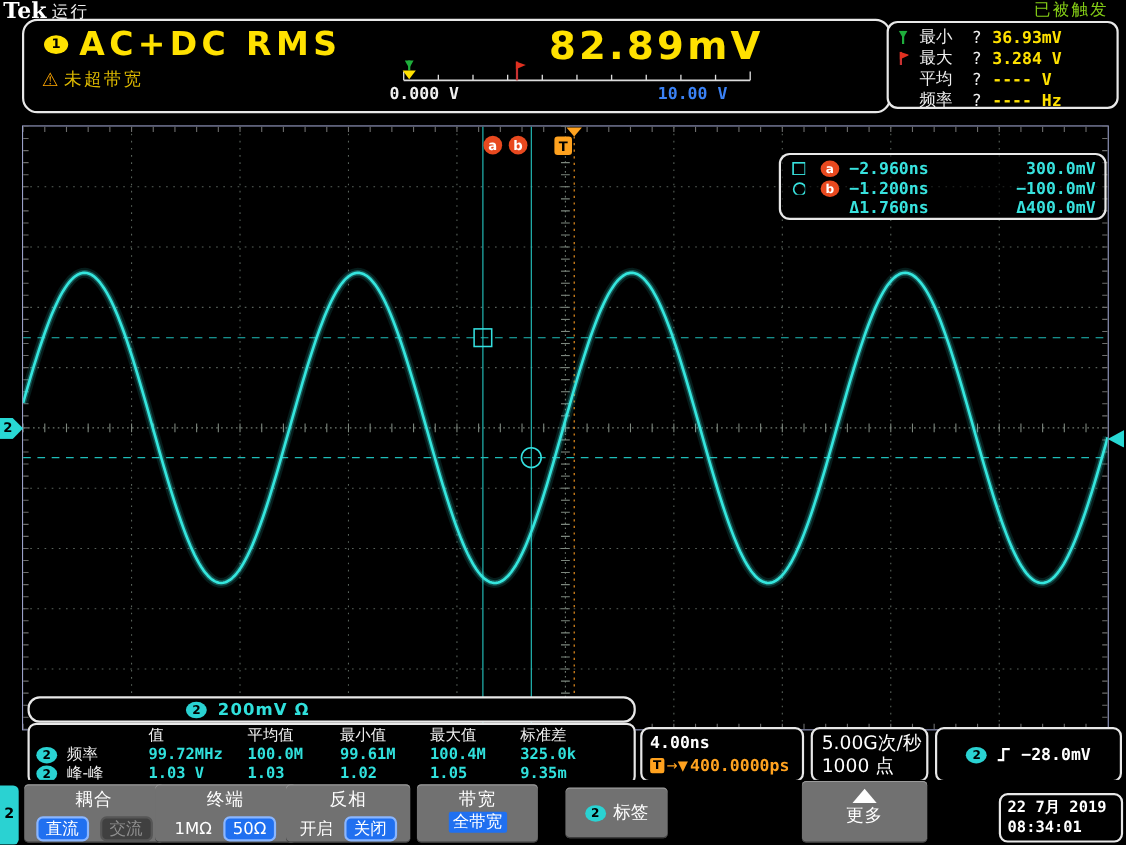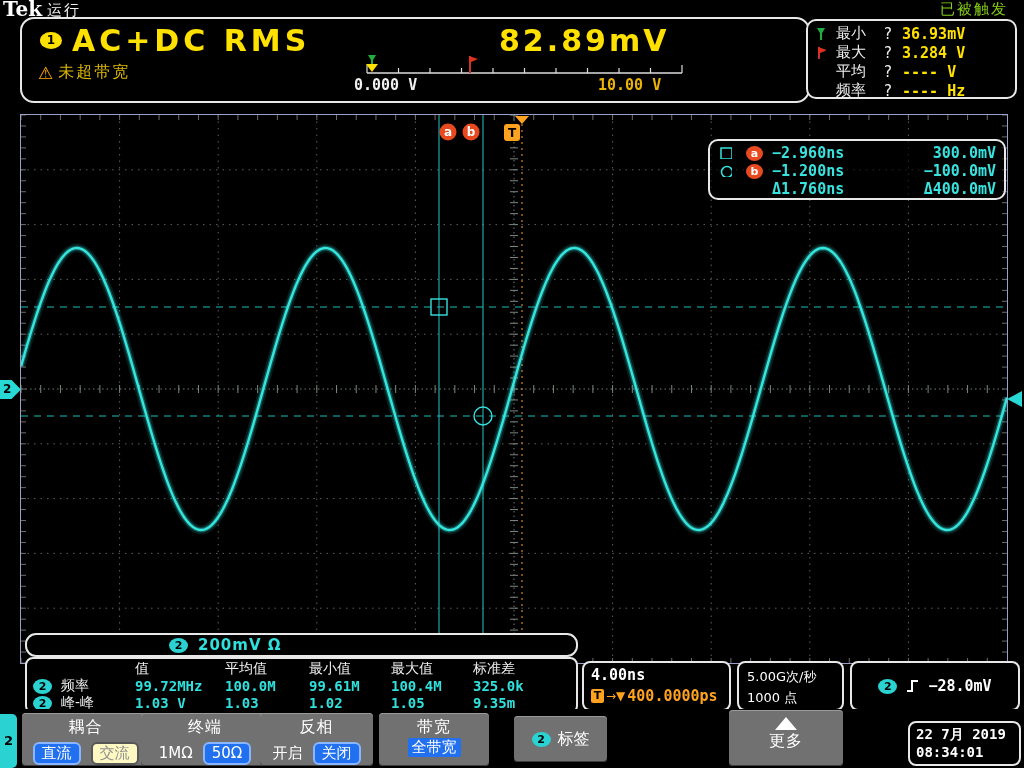--- a/index.html
+++ b/index.html
@@ -10,27 +10,27 @@
   #tek-brand{left:3px;top:-3px;font:bold 20px "DejaVu Serif",serif;color:#fff;}
   #run-status{left:47px;top:1px;font-size:15px;color:#f0f0f0;letter-spacing:2px;}
   #trig-status{right:16px;top:0px;font-size:15px;color:#84cc16;letter-spacing:2px;}
   
   #banner{left:20px;top:17px;width:786px;height:82px;border:2px solid #e8e8e8;
           border-radius:14px;background:#000;}
   .badge-yellow{display:inline-block;width:22px;height:17px;background:#ffe100;border-radius:50%;
           color:#000;font:bold 12px/17px "DejaVu Sans",sans-serif;text-align:center;}
   #meas-ch-badge{position:absolute;left:18px;top:13px;}
   #meas-label{position:absolute;left:50px;top:4px;font-weight:bold;font-size:30px;color:#ffe100;letter-spacing:4px;}
-  #meas-value{position:absolute;left:477px;top:4px;font-weight:bold;font-size:30px;color:#ffe100;letter-spacing:3px;}
+  #meas-value{position:absolute;left:477px;top:4px;font-weight:bold;font-size:35px;color:#ffe100;letter-spacing:3px;}
   #warning-row{position:absolute;left:16px;top:43px;display:flex;align-items:center;gap:5px;}
   #warning-icon{color:#ffa600;font-size:17px;}
   #warning-text{color:#dcb800;font-size:16px;letter-spacing:2px;}
   #ruler-svg{position:absolute;left:342px;top:34px;}
   #scale-min{position:absolute;left:332px;top:57px;font:bold 15px "DejaVu Sans Mono",monospace;color:#f0f0f0;}
-  #scale-max{position:absolute;left:576px;top:57px;font:bold 15px "DejaVu Sans Mono",monospace;color:#eab308;}
+  #scale-max{position:absolute;left:576px;top:57px;font:bold 15px "DejaVu Sans Mono",monospace;color:#3b82f6;}
   
   #stats-box{left:806px;top:19px;width:211px;height:80px;border:2px solid #e8e8e8;border-radius:10px;
              background:#000;padding-top:3px;box-sizing:border-box;}
   .stat-row{display:grid;grid-template-columns:22px 48px 18px auto;align-items:center;height:19px;padding-left:6px;}
   .stat-label,.stat-q{color:#f0f0f0;font-size:15px;}
   .stat-value{color:#ffe100;font:bold 15px "DejaVu Sans Mono",monospace;}
   
   #graticule{left:20px;top:114px;width:986px;height:548px;border:1px solid #9aa0c8;background:#000;}
   #ch2-marker{left:0px;top:380px;width:21px;height:19px;background:#28d8d4;color:#000;
       font:bold 12px/19px "DejaVu Sans",sans-serif;text-align:left;padding-left:3px;box-sizing:border-box;
@@ -61,36 +61,36 @@
   .tval{color:#30e0dc;font:bold 14px "DejaVu Sans Mono",monospace;}
   
   .info-box{border:2px solid #e8e8e8;border-radius:8px;background:#000;z-index:6;box-sizing:border-box;}
   #tb-box{left:582px;top:661px;width:149px;height:50px;padding:3px 0 0 7px;}
   #tb-scale{color:#fff;font:bold 15px "DejaVu Sans Mono",monospace;}
   #tb-delay-row{display:flex;align-items:center;gap:2px;margin-top:3px;}
   #tb-t-chip{width:13px;height:14px;background:#ffa21f;border-radius:2px;color:#000;
       font:bold 11px/14px "DejaVu Sans",sans-serif;text-align:center;}
   #tb-arrows{color:#ffa21f;font-size:12px;}
   #tb-delay{color:#ffa21f;font:bold 15px "DejaVu Sans Mono",monospace;}
-  #acq-box{left:737px;top:661px;width:107px;height:50px;padding:3px 0 0 8px;color:#fff;font-size:13px;}
+  #acq-box{left:737px;top:661px;width:107px;height:50px;padding:3px 0 0 8px;color:#fff;font-size:17px;}
   #acq-box div{line-height:21px;}
   #trg-box{left:850px;top:661px;width:170px;height:50px;display:flex;align-items:center;
       justify-content:center;gap:9px;}
   #trg-level{color:#fff;font:bold 15px "DejaVu Sans Mono",monospace;}
   
   #menu-bar{left:0;top:709px;width:1024px;height:59px;background:#000;z-index:7;}
   #menu-tab{position:absolute;left:0;top:5px;width:17px;height:54px;background:#2ad2d2;
       border-radius:0 5px 5px 0;color:#000;font:bold 13px/54px "DejaVu Sans",sans-serif;text-align:center;}
   .mbtn{position:absolute;background:#717171;border-radius:4px;color:#fff;text-align:center;
       box-shadow:inset 0 1px 0 #9a9a9a, inset 0 -1px 0 #3d3d3d;}
   .mbtn .title{font-size:16px;margin-top:4px;letter-spacing:1px;}
   .optrow{display:flex;justify-content:center;align-items:center;gap:10px;margin-top:4px;}
   .chip{font-size:15px;line-height:19px;}
   .chip.sel{background:#2070f0;border:2px solid #8ab6ff;border-radius:6px;padding:0 7px;color:#fff;}
-  .chip.dis{background:#fef9c3;border:2px solid #565656;border-radius:6px;padding:0 7px;color:#8f8f8f;}
+  .chip.dis{background:#404040;border:2px solid #565656;border-radius:6px;padding:0 7px;color:#8f8f8f;}
   .chip.plain{padding:2px 0;color:#fff;}
   .chip.hl{background:#2070f0;border-radius:2px;padding:0 4px;color:#fff;margin-top:0px;}
   #btn-coupling{left:22px;top:4px;width:127px;height:53px;}
   #btn-term{left:141px;top:4px;width:128px;height:53px;}
   #btn-invert{left:260px;top:4px;width:113px;height:53px;}
   #btn-bw{left:379px;top:4px;width:110px;height:53px;}
   #btn-label{left:514px;top:7px;width:93px;height:46px;display:flex;align-items:center;justify-content:center;gap:7px;}
   #btn-more{left:729px;top:1px;width:114px;height:56px;}
   #more-arrow{width:0;height:0;border-left:11px solid transparent;border-right:11px solid transparent;
       border-bottom:13px solid #fff;margin:7px auto 1px auto;}

